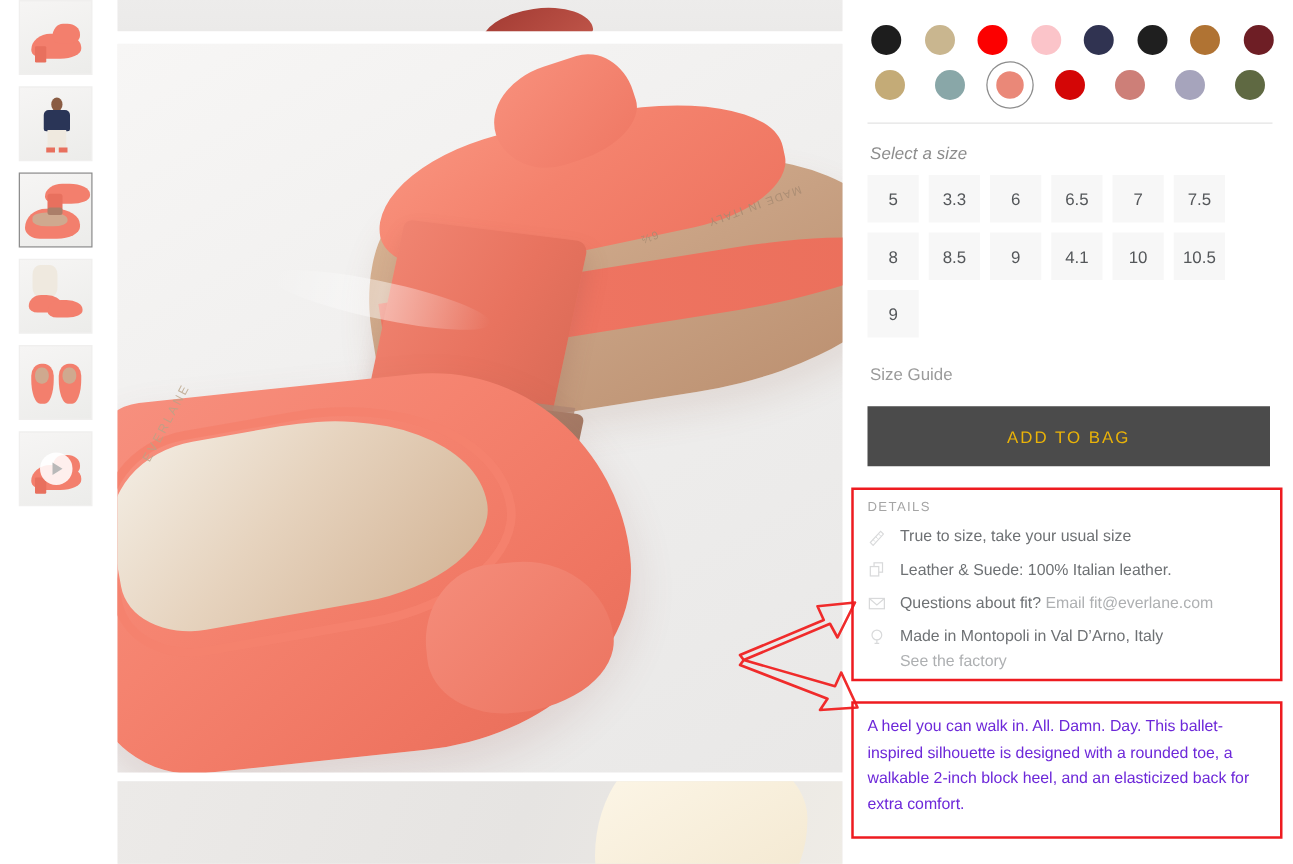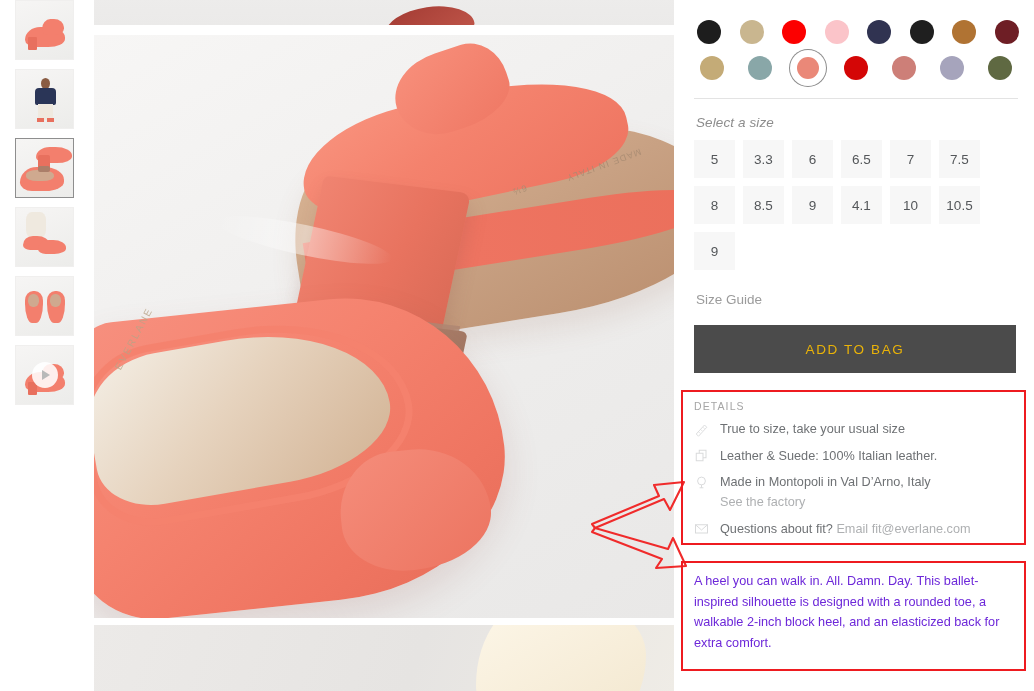--- a/index.html
+++ b/index.html
@@ -488,35 +488,35 @@
               <svg width="15" height="15" viewBox="0 0 20 20">
                 <rect x="7" y="3" width="9" height="10" fill="none" stroke="#b9bbbd" stroke-width="1.3"></rect>
                 <rect x="3" y="7" width="9" height="10" fill="#ffffff" stroke="#b9bbbd" stroke-width="1.3"></rect>
               </svg>
             </div>
             <div class="detail-text"><span>Leather &amp; Suede: 100% Italian leather.</span></div>
           </div>
           <div class="detail-row">
             <div class="detail-icon">
               <svg width="15" height="15" viewBox="0 0 20 20">
+                <rect x="2" y="5" width="16" height="11" fill="none" stroke="#b9bbbd" stroke-width="1.3"></rect>
+                <path d="M2 5 L10 12 L18 5" fill="none" stroke="#b9bbbd" stroke-width="1.3"></path>
+              </svg>
+            </div>
+            <div class="detail-text"><span>Questions about fit?</span><span class="link-muted"> Email fit@everlane.com</span></div>
+          </div>
+          <div class="detail-row">
+            <div class="detail-icon">
+              <svg width="15" height="15" viewBox="0 0 20 20">
                 <circle cx="10" cy="8" r="5.2" fill="none" stroke="#b9bbbd" stroke-width="1.3"></circle>
                 <path d="M10 13 v4 M7.5 17 h5" stroke="#b9bbbd" stroke-width="1.3" fill="none"></path>
               </svg>
             </div>
             <div class="detail-text"><span>Made in Montopoli in Val D’Arno, Italy</span><div class="link-muted">See the factory</div></div>
           </div>
-          <div class="detail-row">
-            <div class="detail-icon">
-              <svg width="15" height="15" viewBox="0 0 20 20">
-                <rect x="2" y="5" width="16" height="11" fill="none" stroke="#b9bbbd" stroke-width="1.3"></rect>
-                <path d="M2 5 L10 12 L18 5" fill="none" stroke="#b9bbbd" stroke-width="1.3"></path>
-              </svg>
-            </div>
-            <div class="detail-text"><span>Questions about fit?</span><span class="link-muted"> Email fit@everlane.com</span></div>
-          </div>
         </div>
     </div>
 
     
     <div class="annot-box" id="description-box"></div>
 
     <div class="section" style="top:571px;">
       <div class="desc-body">A heel you can walk in. All. Damn. Day. This ballet-inspired silhouette is designed with a rounded toe, a walkable 2-inch block heel, and an elasticized back for extra comfort.</div>
     </div>
 

